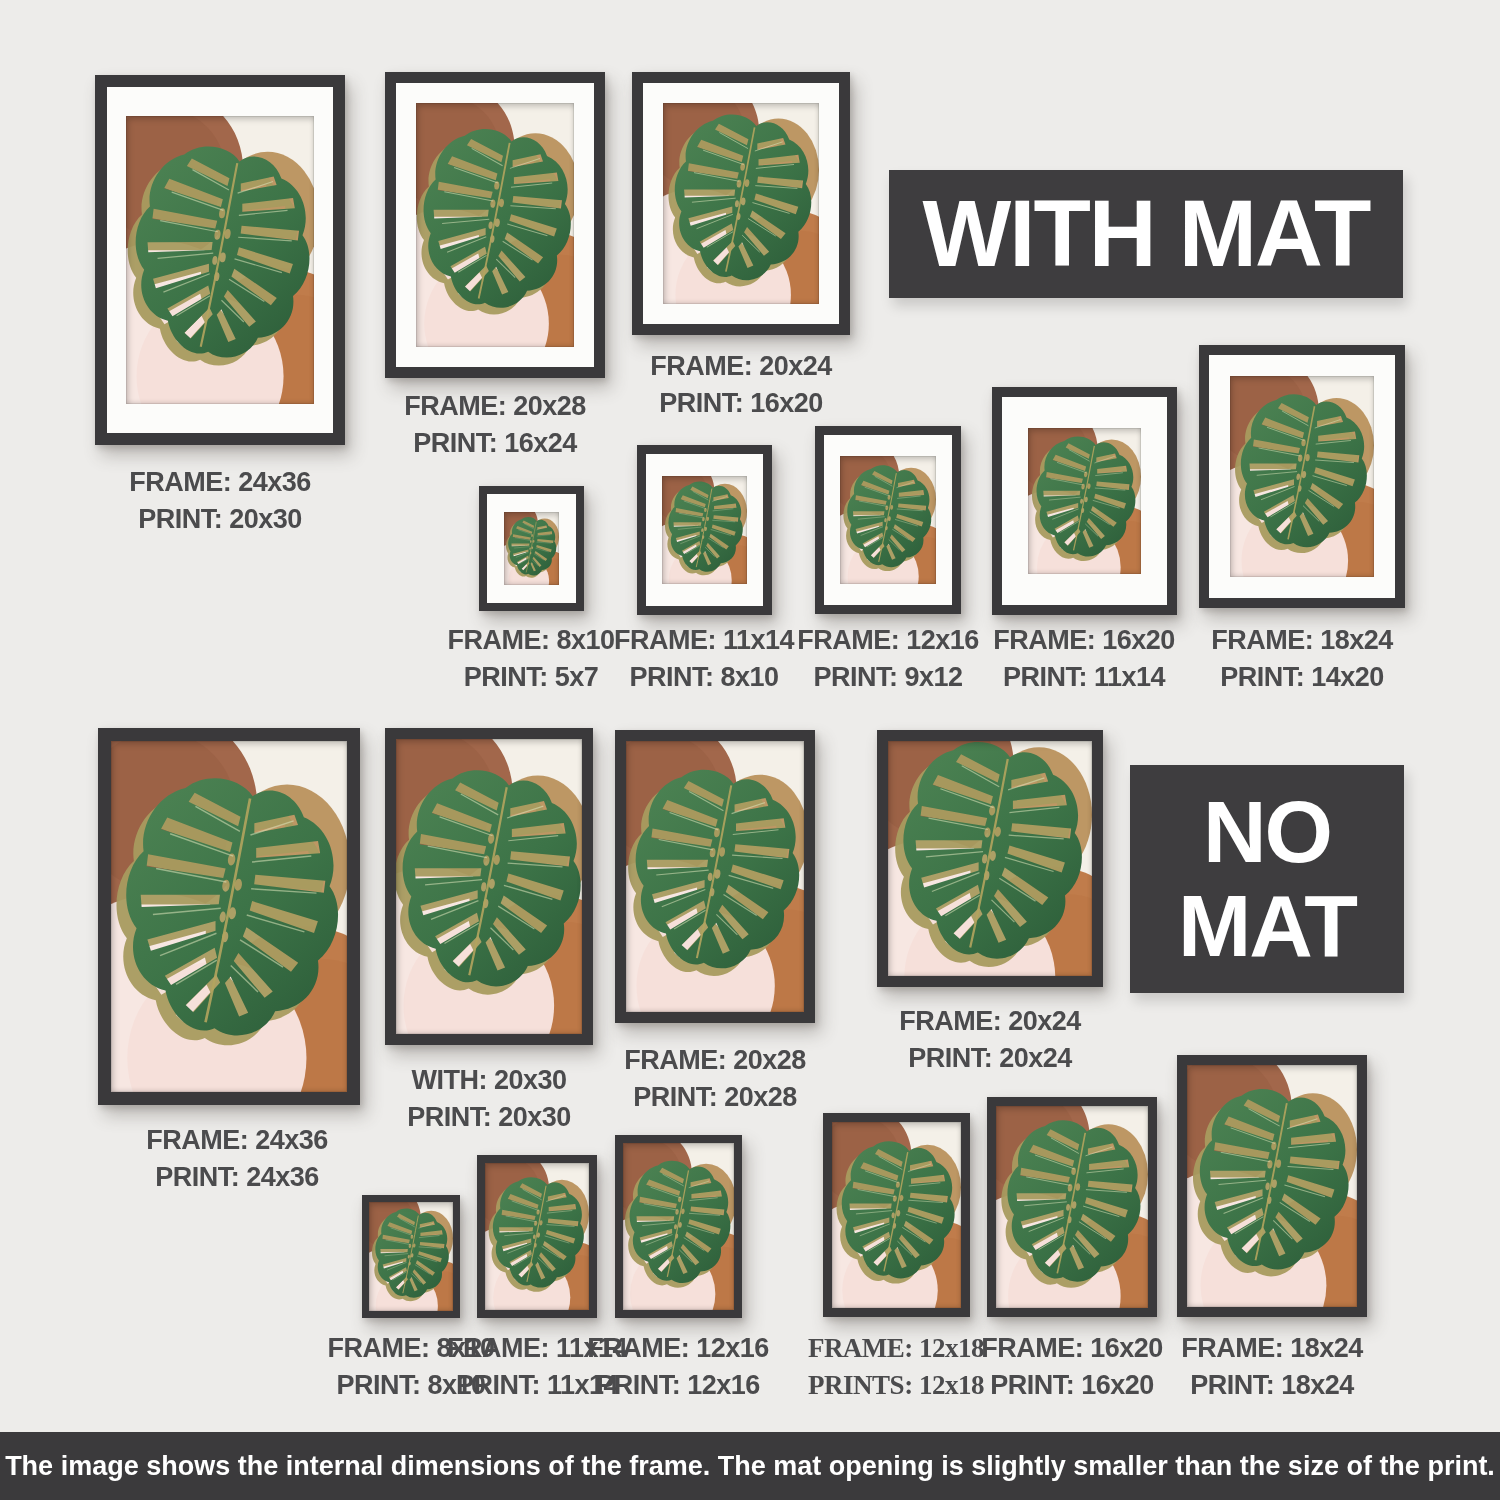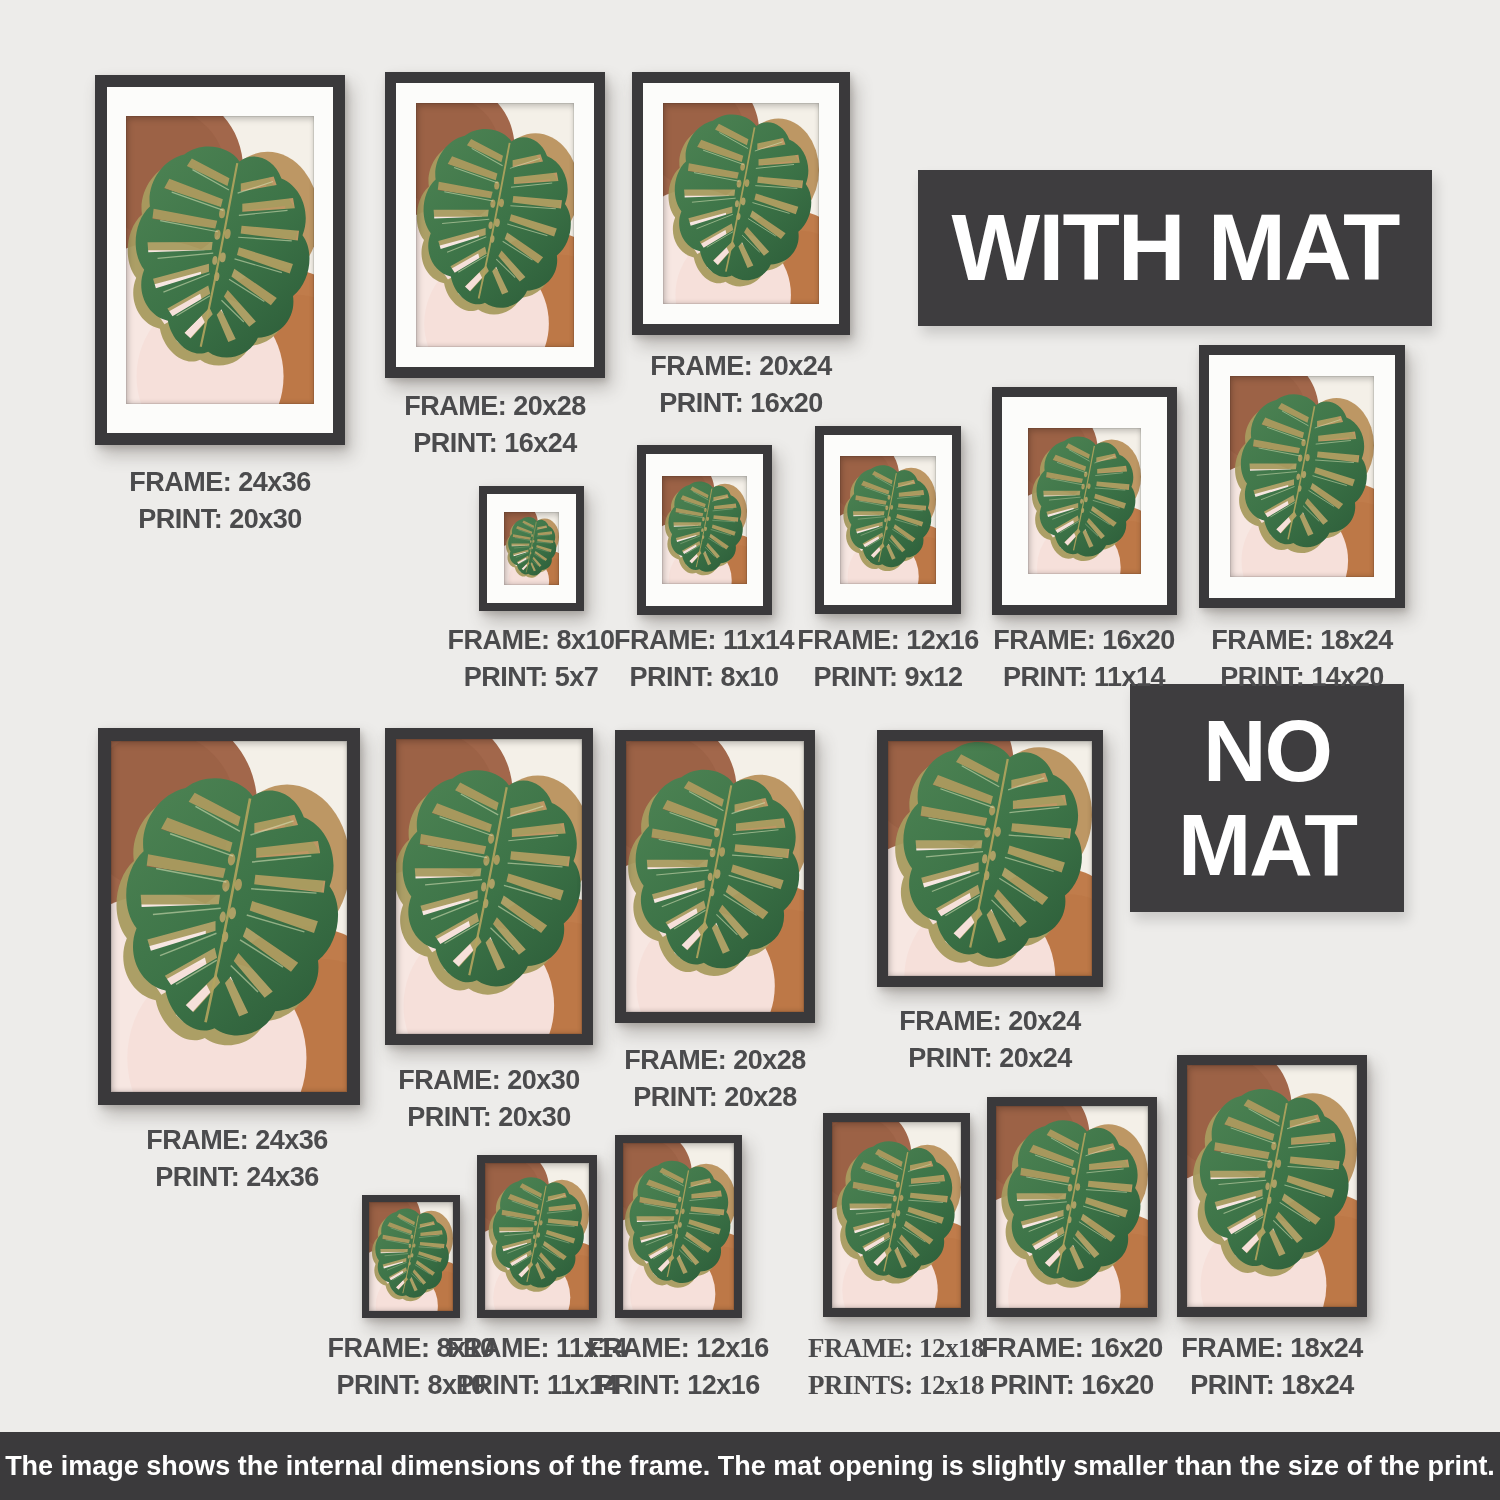--- a/index.html
+++ b/index.html
@@ -33,22 +33,22 @@
   
   .title{
     position:absolute;left:1146px;top:62px;transform:translateX(-50%);
     font-weight:800;font-size:64px;letter-spacing:-1px;color:#3b3a3c;white-space:nowrap;
   }
   .banner{
     position:absolute;background:#3e3d3f;color:#fff;font-weight:800;
     display:flex;align-items:center;justify-content:center;
     box-shadow:4px 8px 12px rgba(0,0,0,.15);
   }
-  .banner-withmat{left:918px;top:170px;width:514px;height:156px;font-size:94px;letter-spacing:-2px;}
-  .banner-nomat{left:1130px;top:684px;width:274px;height:228px;font-size:88px;line-height:94px;letter-spacing:-2px;text-align:center;flex-direction:column;}
+  .banner-withmat{left:889px;top:170px;width:514px;height:128px;font-size:94px;letter-spacing:-2px;}
+  .banner-nomat{left:1130px;top:765px;width:274px;height:228px;font-size:88px;line-height:94px;letter-spacing:-2px;text-align:center;flex-direction:column;}
   .footer{
     position:absolute;left:0;top:1432px;width:1500px;height:68px;background:#3b3a3c;
     color:#fff;font-weight:700;font-size:27px;display:flex;align-items:center;justify-content:center;
     white-space:nowrap;
   }
 </style>
 </head>
 <body>
 
 <svg width="0" height="0" style="position:absolute" aria-hidden="true">
@@ -237,21 +237,21 @@
 
   <div class="frame" style="left:385px;top:728px;width:208px;height:317px;padding:11px;">
     <div class="art">
         <svg>
           <use href="#art"></use>
         </svg>
         <div class="bevel"></div>
       </div>
   </div>
   <div class="lbl" style="left:489px;top:1062px;">
-    <div>FRAME: 20x30</div>
+    <div>WITH: 20x30</div>
     <div>PRINT: 20x30</div>
   </div>
 
   <div class="frame" style="left:615px;top:730px;width:200px;height:293px;padding:11px;">
     <div class="art">
         <svg>
           <use href="#art"></use>
         </svg>
         <div class="bevel"></div>
       </div>

